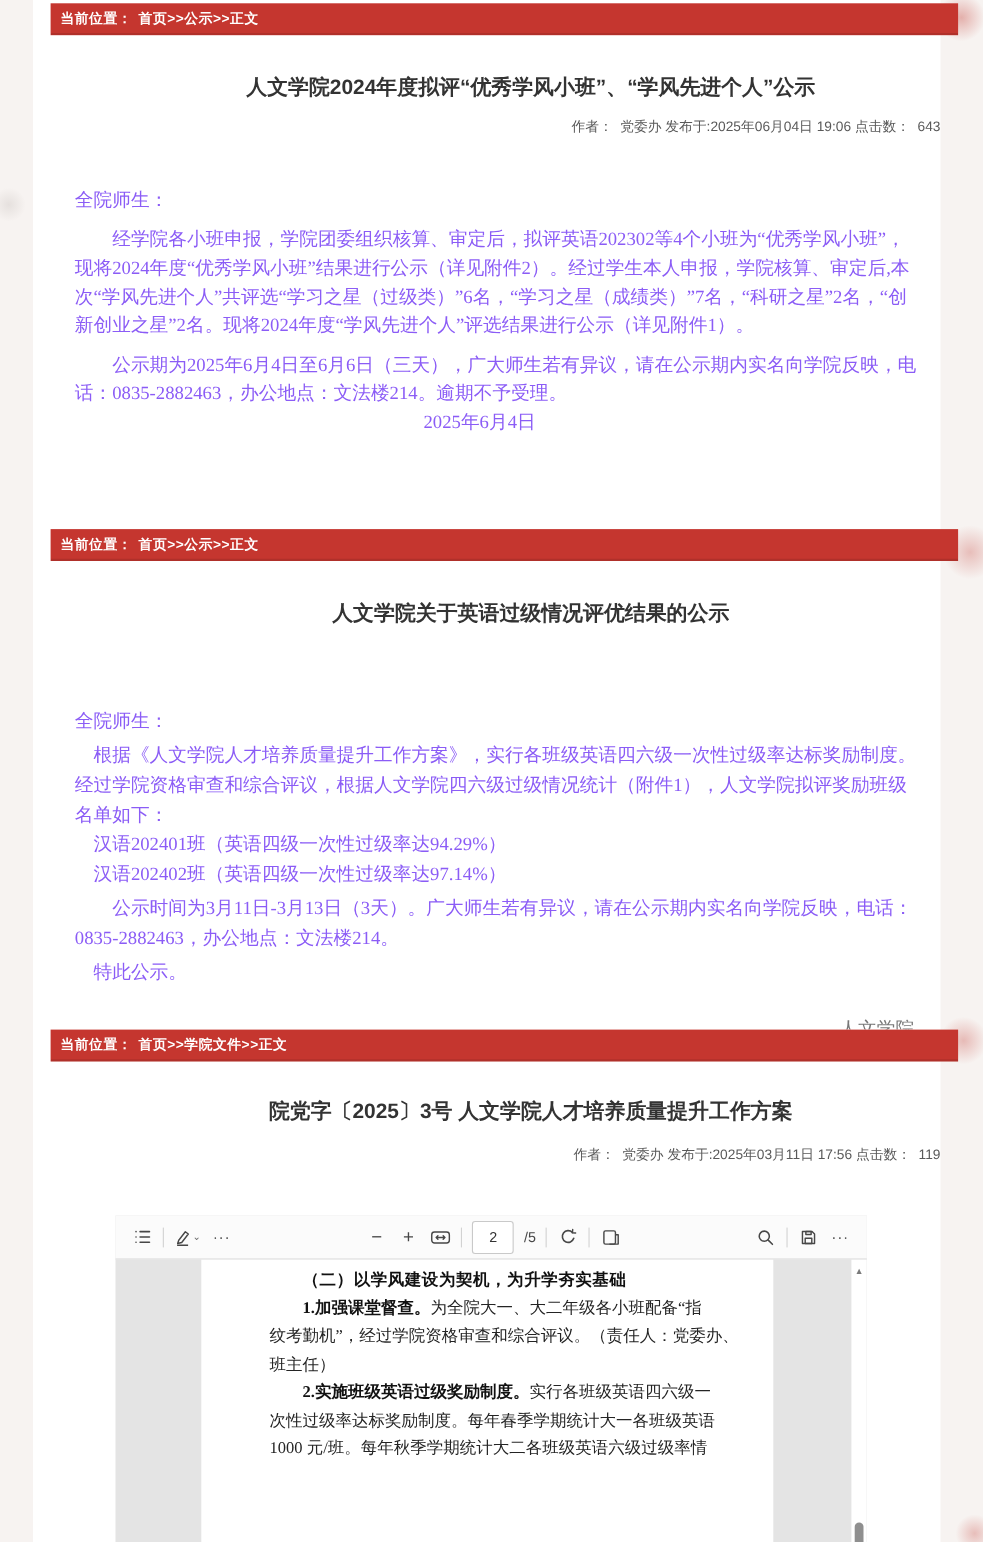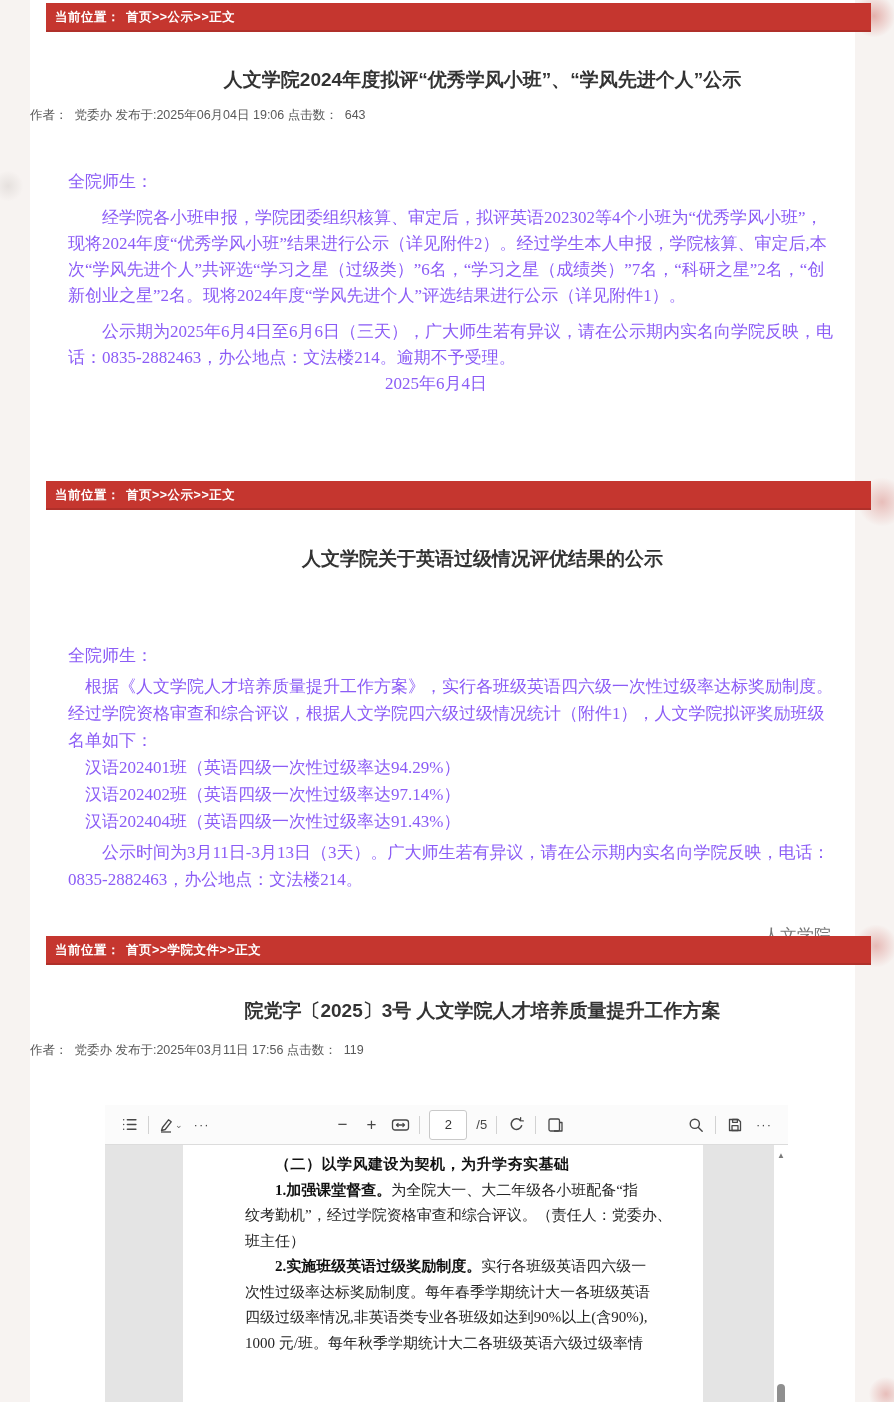--- a/index.html
+++ b/index.html
@@ -20,21 +20,21 @@
     box-shadow:inset 0 -2px rgba(0,0,0,.10);
     display:flex;align-items:center;padding-left:9px;box-sizing:border-box;
     color:#ffffff;font-size:12.5px;font-weight:bold;letter-spacing:.5px;margin-left:16px;}
   .crumb-bar .path{margin-left:6px;cursor:pointer;}
   #bar1{top:3px}#bar2{top:481px}#bar3{top:936px}
 
   .art-title{position:absolute;left:0;width:825px;text-align:center;
     font-size:19px;font-weight:bold;color:#333;line-height:26px;padding-left:40px;}
   #title1{top:67px}#title2{top:546px}#title3{top:998px}
 
-  .art-meta{position:absolute;left:0;width:825px;text-align:left;
+  .art-meta{position:absolute;left:0;width:825px;text-align:right;
     font-size:12.5px;color:#595959;}
   #meta1{top:107px}#meta2{top:590px}#meta3{top:1042px}
 
   .art-body{position:absolute;left:38px;right:17px;
     font-family:"Liberation Serif","DejaVu Serif",serif;
     font-size:17px;color:#8b5cf6;}
   #body1{top:169px;line-height:26px;}
   #body2{top:642px;line-height:27px;}
   .art-body p{margin:0;}
   .ind2{text-indent:2em;}
@@ -100,22 +100,22 @@
   <div class="crumb-bar" id="bar2">
     <span>当前位置：</span>
     <span class="path">首页&gt;&gt;公示&gt;&gt;正文</span>
   </div>
   <div class="art-title" id="title2">人文学院关于英语过级情况评优结果的公示</div>
   <div class="art-body" id="body2">
     <p>全院师生：</p>
     <p class="para ind1">根据《人文学院人才培养质量提升工作方案》，实行各班级英语四六级一次性过级率达标奖励制度。经过学院资格审查和综合评议，根据人文学院四六级过级情况统计（附件1），人文学院拟评奖励班级名单如下：</p>
     <p class="cls-line ind1">汉语202401班（英语四级一次性过级率达94.29%）</p>
     <p class="cls-line ind1">汉语202402班（英语四级一次性过级率达97.14%）</p>
-    <p class="cls-line ind1">汉语202404班（英语四级一次性过级率达91.43%）</p>
     <p class="para ind2">公示时间为3月11日-3月13日（3天）。广大师生若有异议，请在公示期内实名向学院反映，电话：0835-2882463，办公地点：文法楼214。</p>
+    <p class="para ind1">特此公示。</p>
   </div>
   <div class="clipped-sig">人文学院</div>
 
   <div class="crumb-bar" id="bar3">
     <span>当前位置：</span>
     <span class="path">首页&gt;&gt;学院文件&gt;&gt;正文</span>
   </div>
   <div class="art-title" id="title3">院党字〔2025〕3号 人文学院人才培养质量提升工作方案</div>
   <div class="art-meta" id="meta3">作者：&nbsp;&nbsp;党委办 发布于:2025年03月11日 17:56 点击数：&nbsp;&nbsp;119</div>
 
@@ -203,21 +203,20 @@
     </div>
 
     <div class="pdf-content">
       <div class="pdf-page">
         <div class="pdf-line pdf-heading ind2"><b>（二）以学风建设为契机，为升学夯实基础</b><span></span></div>
         <div class="pdf-line ind2"><b>1.加强课堂督查。</b><span>为全院大一、大二年级各小班配备“指</span></div>
         <div class="pdf-line"><b></b><span>纹考勤机”，经过学院资格审查和综合评议。（责任人：党委办、</span></div>
         <div class="pdf-line"><b></b><span>班主任）</span></div>
         <div class="pdf-line ind2"><b>2.实施班级英语过级奖励制度。</b><span>实行各班级英语四六级一</span></div>
         <div class="pdf-line"><b></b><span>次性过级率达标奖励制度。每年春季学期统计大一各班级英语</span></div>
-        <div class="pdf-line"><b></b><span>四级过级率情况,非英语类专业各班级如达到90%以上(含90%),</span></div>
         <div class="pdf-line"><b></b><span>1000 元/班。每年秋季学期统计大二各班级英语六级过级率情</span></div>
       </div>
       <div class="pdf-scroll">
         <div class="scroll-up">▲</div>
         <div class="scroll-thumb"></div>
       </div>
     </div>
   </div>
 
 </div>

